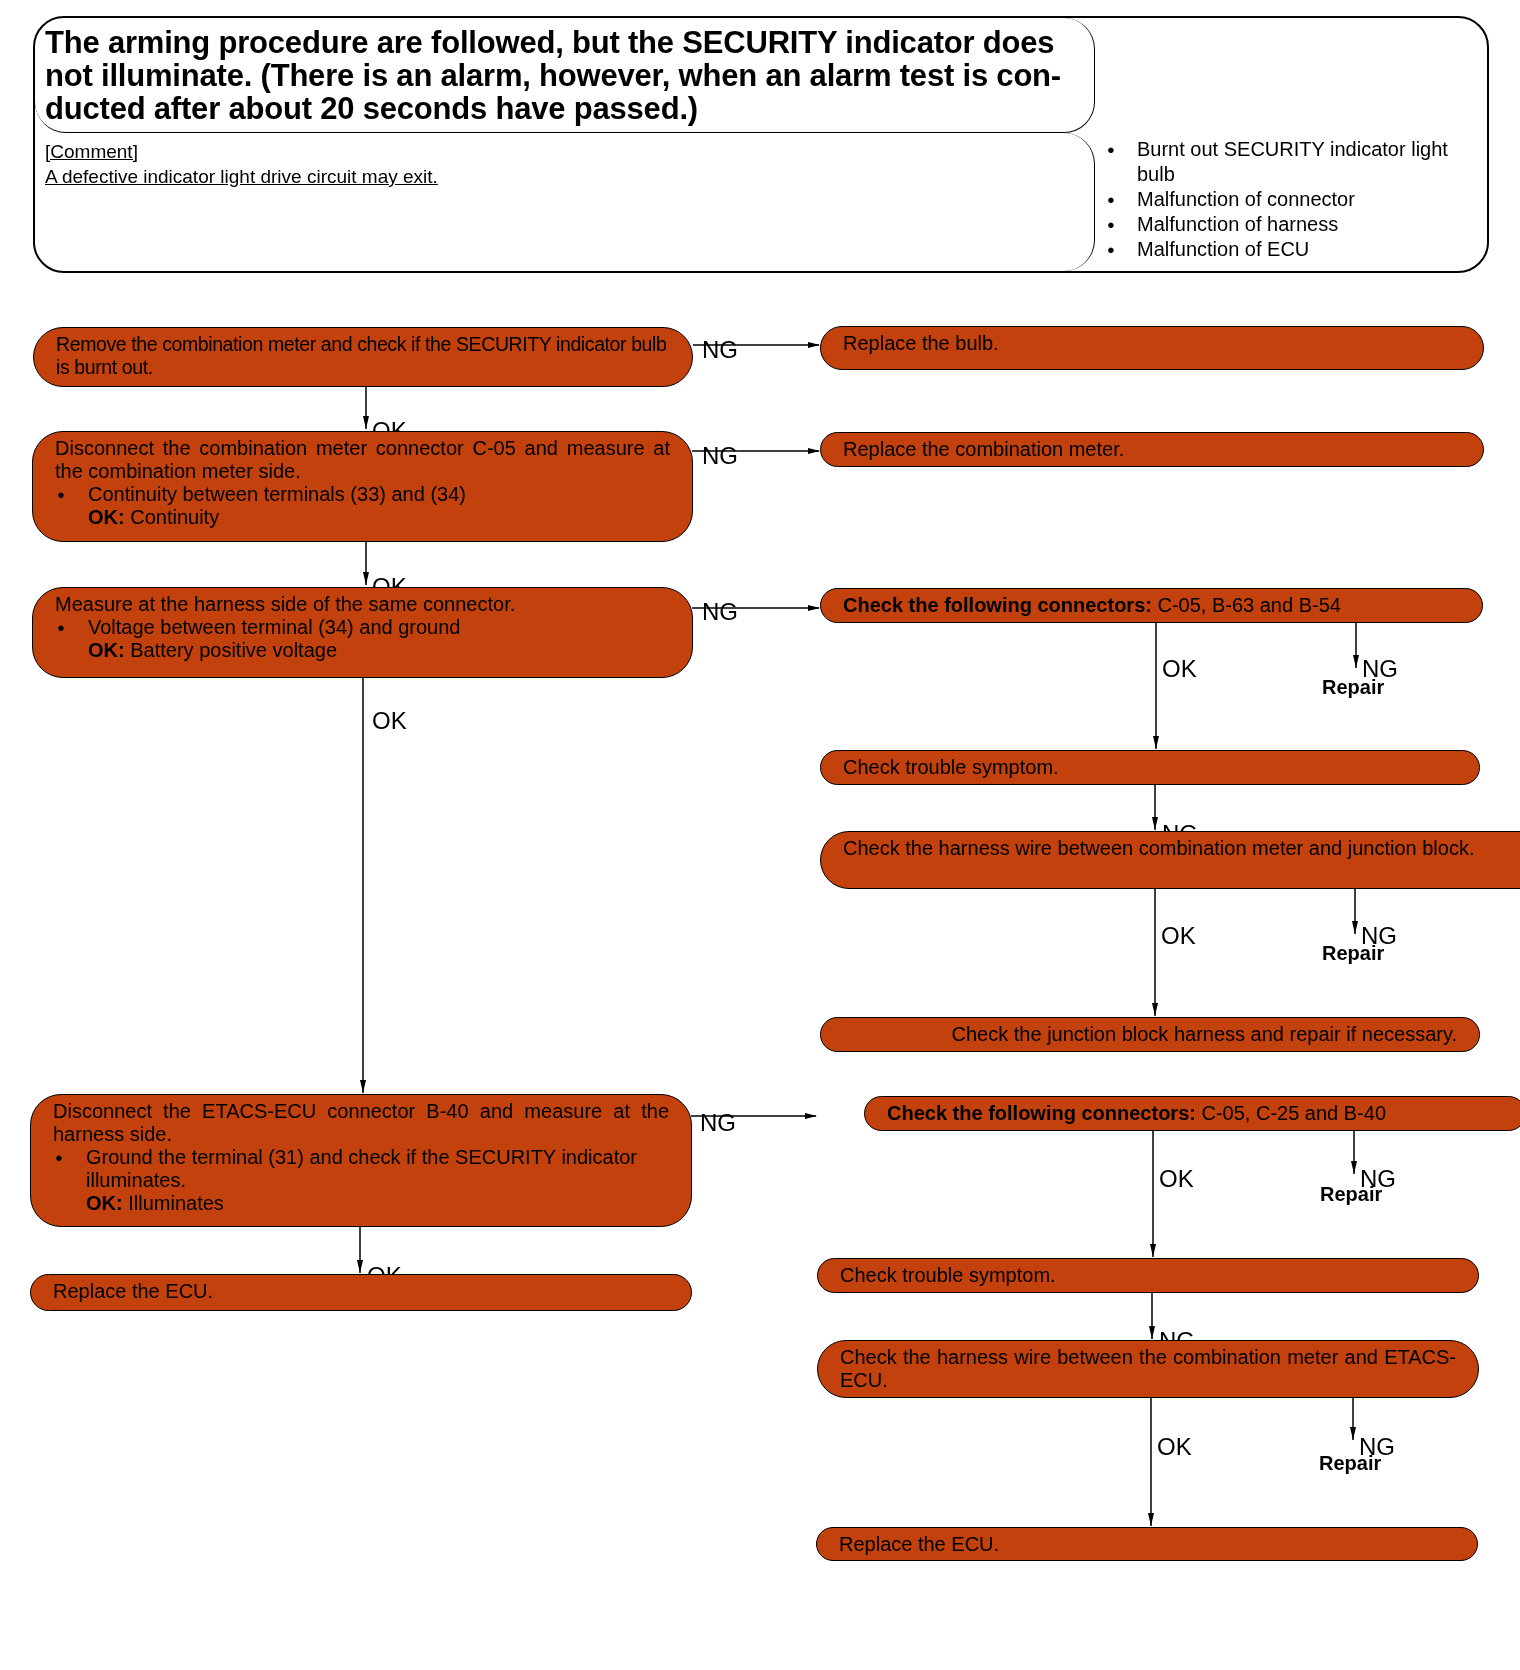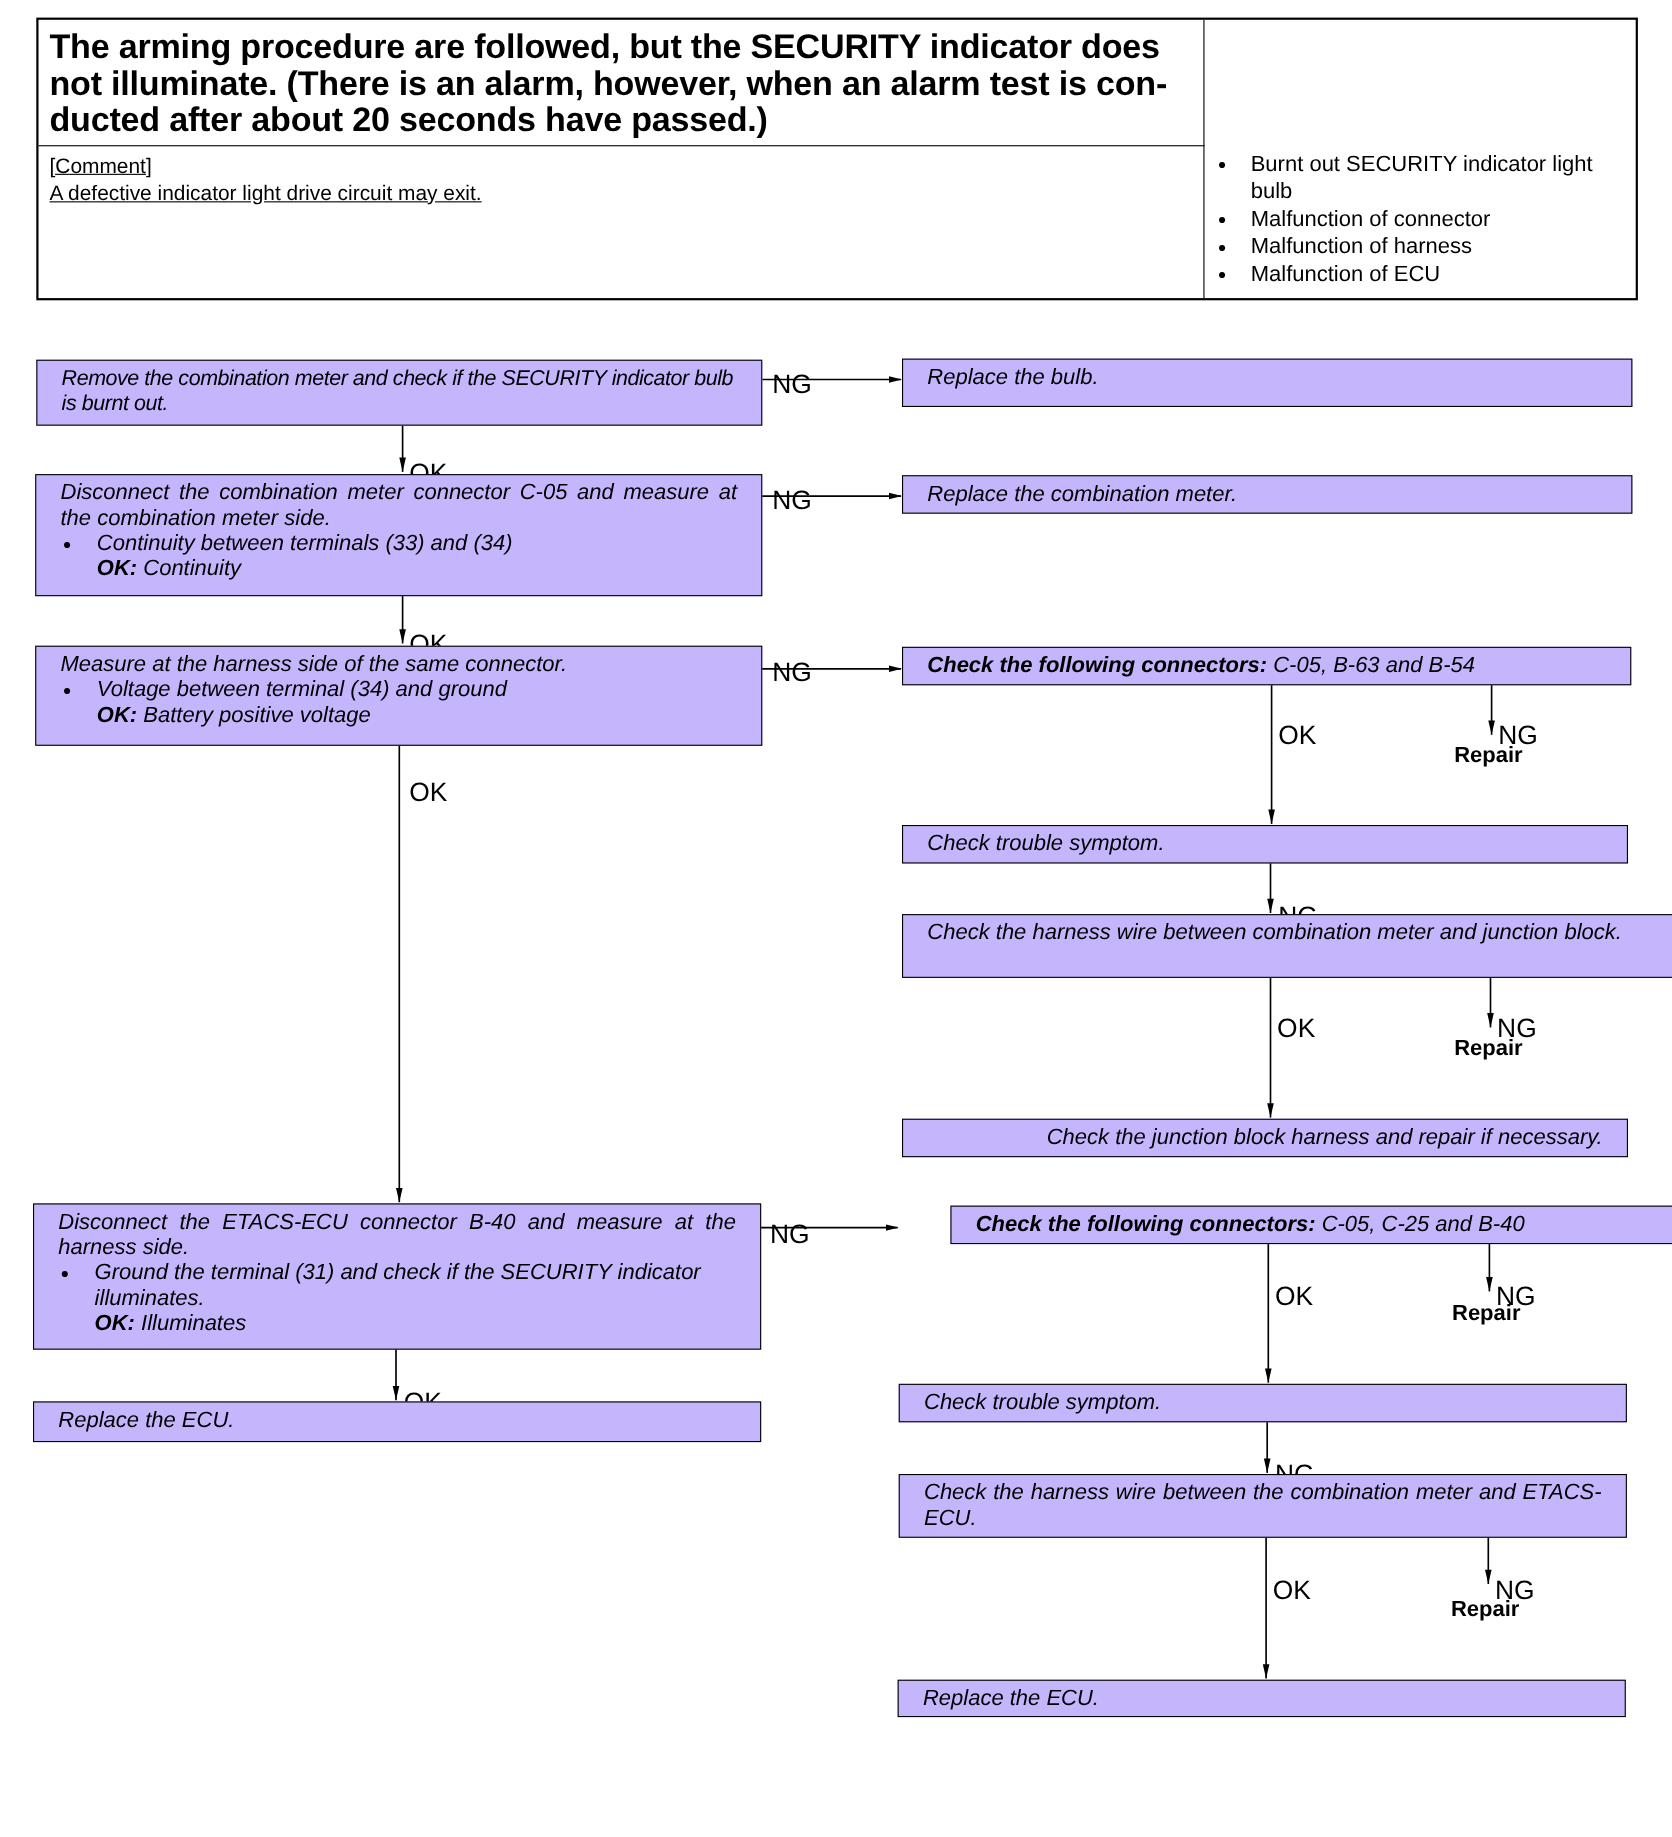--- a/index.html
+++ b/index.html
@@ -1,31 +1,31 @@
 <!DOCTYPE html>
 <html><head>
 <meta charset="utf-8">
 <style>
   html, body { margin:0; padding:0; background:#ffffff; }
   body { width:1520px; height:1670px; position:relative; overflow:hidden;
          font-family:"Liberation Sans", "DejaVu Sans", sans-serif; color:#000; }
-  .abs { position:absolute; box-sizing:border-box; }
+  .abs { position:absolute; box-sizing:border-box;border-radius:31px; }
   
   #symptom-table { left:33px; top:16px; width:1456px; height:257px; border:2px solid #000; }
   #symptom-title { left:0; top:0; width:1060px; height:115px; border-right:1.5px solid #000; border-bottom:1.5px solid #000;
                    padding:8px 10px; font-weight:bold; font-size:31px; line-height:33px; letter-spacing:-0.2px; }
   #cause-title { left:1060px; top:0; right:0; height:115px; border-bottom:1.5px solid #000;
                  padding:0 10px; font-weight:bold; font-size:29px; display:flex; align-items:center; }
   #comment-cell { left:0; top:115px; width:1060px; bottom:0; border-right:1.5px solid #000; padding:6px 10px; font-size:19px; line-height:25px;text-decoration:underline; }
   #cause-cell { left:1060px; top:115px; right:0; bottom:0; padding:4px 6px 0 10px; font-size:20px; line-height:25px; }
   .bullets { list-style:none; margin:0; padding:0; }
   .bullets li { position:relative; padding-left:32px; }
   .bullets li::before { content:"\25CF"; position:absolute; left:2px; top:0; font-size:13px; }
   
-  .box { border:1.5px solid #000; background:#c4b5fd; padding:5px 22px; font-size:20px; line-height:23px;font-style:italic; }
+  .box { border:1.5px solid #000; background:#c2410c; padding:5px 22px; font-size:20px; line-height:23px; }
   .box .b-list { list-style:none; margin:0; padding:0; }
   .box .b-list li { position:relative; padding-left:33px; }
   .box .b-list li::before { content:"\25CF"; position:absolute; left:2px; top:0; font-size:13px; }
   .strong { font-weight:bold; }
   .label { font-size:24px; line-height:22px;margin-top:28px; }
   .repair { font-weight:bold; font-size:20px; }
   .justify { text-align:justify; text-align-last:left; }
   svg#connectors { position:absolute; left:0; top:0; width:1520px; height:1670px; pointer-events:none; }
 </style>
 </head>

